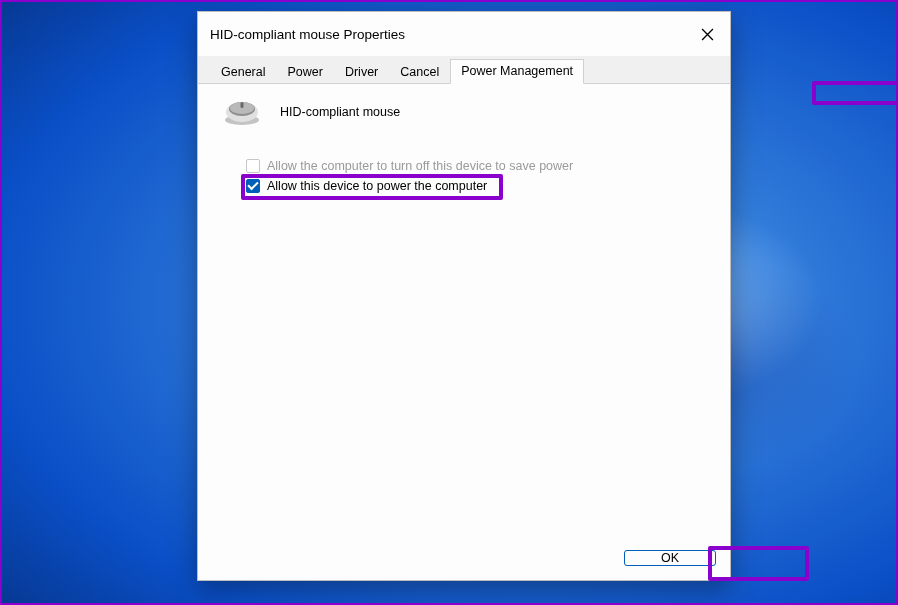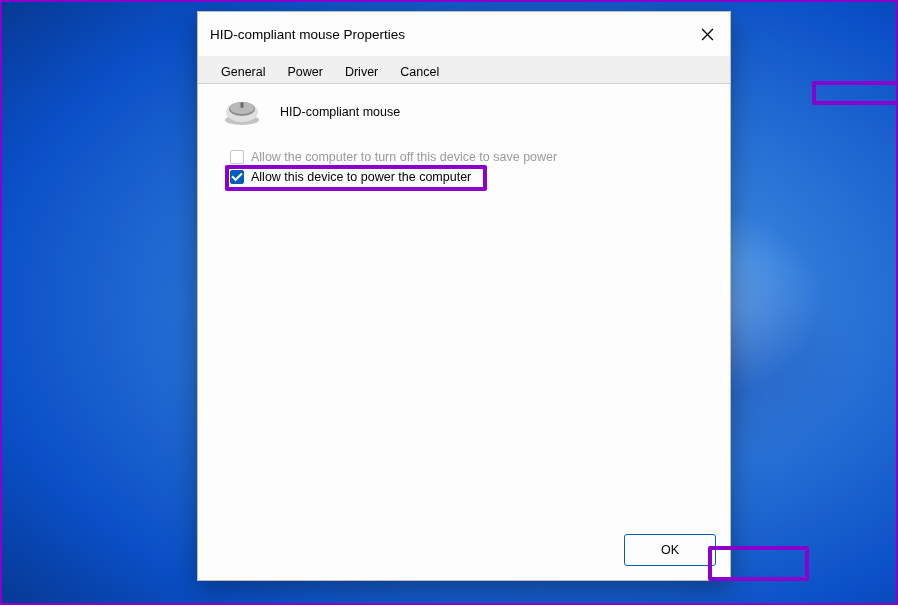--- a/index.html
+++ b/index.html
@@ -104,31 +104,31 @@
       flex: 1;
       padding: 14px 20px 12px 20px;
       background: #fdfdfd;
       position: relative;
     }
 
     .device-header {
       display: flex;
       align-items: center;
       gap: 18px;
-      margin-bottom: 24px;
+      margin-bottom: 33px;
       margin-left: 4px;
     }
     .mouse-icon-svg { width: 40px; height: 28px; }
     .device-name { font-size: 12.5px; color: #000; }
 
     .checkbox-row {
       display: flex;
       align-items: center;
       gap: 7px;
-      margin-left: 12px;
+      margin-left: 28px;
       margin-bottom: 6px;
       font-size: 12.5px;
       position: relative;
     }
     .checkbox-row.disabled { color: #9a9a9a; }
     .checkbox-box {
       width: 14px;
       height: 14px;
       border: 1px solid #8f8f8f;
       border-radius: 2px;
@@ -165,21 +165,21 @@
 
     .footer {
       display: flex;
       justify-content: flex-end;
       gap: 10px;
       padding: 12px 14px 14px;
       background: #fdfdfd;
     }
     .btn {
       width: 92px;
-      height: 32px;
+      height: 16px;
       font-size: 12.5px;
       color: #000;
       background: #fdfdfd;
       border: 1px solid #bcbcbc;
       border-radius: 3px;
       cursor: pointer;
     }
     .btn.primary {
       border-color: #005fb8;
     }
@@ -204,20 +204,21 @@
           <path d="M1 1 L11 11 M11 1 L1 11" stroke="#000" stroke-width="1.2" fill="none"></path>
         </svg>
     </div>
   </div>
 
   <div class="tabstrip">
     <div class="tab">General</div>
     <div class="tab">Power</div>
     <div class="tab">Driver</div>
     <div class="tab">Cancel</div>
+    <div class="tab active">Power Management</div>
   </div>
   <div class="highlight-tab" style="left:614px; top:69px; width:141px; height:24px;"></div>
 
   <div class="tab-content">
 
     <div class="device-header">
       <svg class="mouse-icon-svg" viewBox="0 0 40 28">
         <ellipse cx="20" cy="22" rx="17" ry="5" fill="#c3c3c3"></ellipse>
         <ellipse cx="20" cy="14" rx="16" ry="10" fill="#e0e0e0"></ellipse>
         <ellipse cx="20" cy="11" rx="13" ry="7" fill="#8f8f8f"></ellipse>

